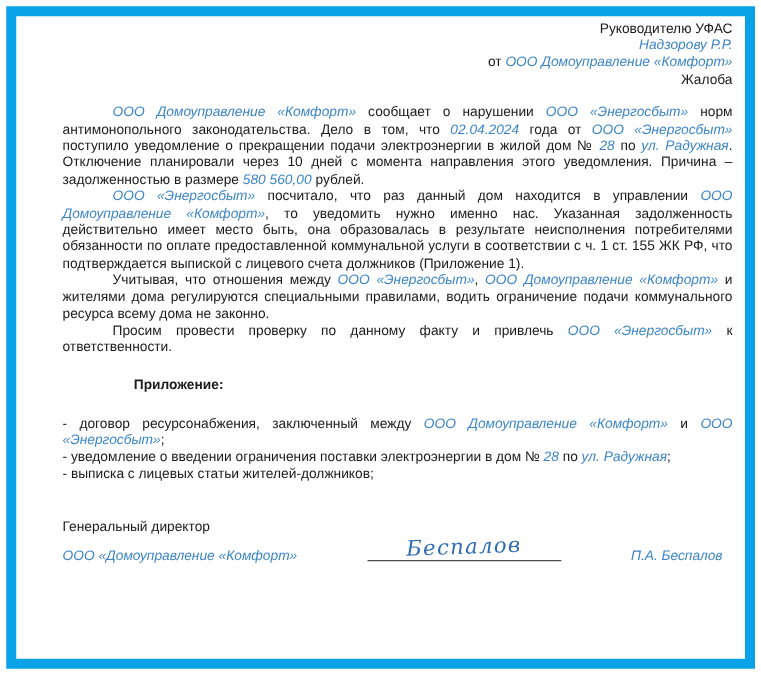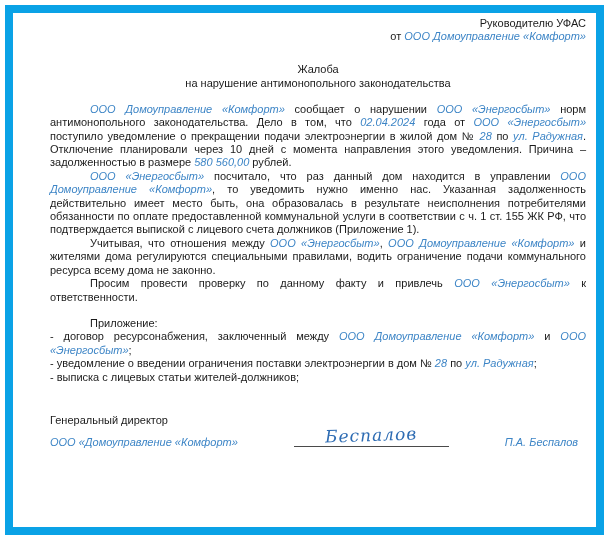--- a/index.html
+++ b/index.html
@@ -11,25 +11,25 @@
     height:100%; box-sizing:border-box;
     border:8px solid var(--frame,#0aa2e6);
     padding:4px 10px 0 37px;
     overflow:hidden;
     font-family:"Liberation Sans",sans-serif;
     font-size:11px; line-height:13.4px;
     color:var(--text,#1b1b1b);
   }
   .accent { color:var(--accent,#3d85c6); font-style:italic; }
   .header { text-align:right; }
-  .doc-title { text-align:center; margin-top:18px; line-height:14px; }
+  .doc-title { text-align:right; line-height:14px; }
   .body-block { margin-top:13px; }
   .body-block p { margin:0; text-align:justify; text-indent:40px; }
   .attachments { margin-top:13px; }
-  .attachments .heading { margin:0; text-indent:40px; }
+  .attachments .heading { margin:17px; text-indent:40px;font-weight:bold; }
   .attachments p.item { margin:0; text-align:justify; }
   .footer { margin-top:30px; }
   .sig-row { display:flex; align-items:flex-start; margin-top:9px; }
   .sig-company { flex:0 0 auto; }
   .autograph-wrap { flex:1 1 auto; display:flex; flex-direction:column; align-items:center; margin-top:-7px; }
   .autograph {
     font-family:"DejaVu Serif",serif; font-style:italic;
     font-size:17px; letter-spacing:1px;
     color:var(--autograph,#2e6cb3);
     transform:rotate(-2deg);
@@ -38,26 +38,26 @@
   .sig-name { flex:0 0 auto; margin-right:8px; }
 </style>
 </head>
 <body>
 
 <div class="page">
   <div class="frame">
 
     <div class="header">
       <div>Руководителю УФАС</div>
+      <div class="accent">Надзорову Р.Р.</div>
       <div><span>от </span><span class="accent">ООО Домоуправление «Комфорт»</span></div>
     </div>
 
     <div class="doc-title">
       <div>Жалоба</div>
-      <div>на нарушение антимонопольного законодательства</div>
     </div>
 
     <div class="body-block">
       <p><span class="accent">ООО Домоуправление «Комфорт»</span><span> сообщает о нарушении </span><span class="accent">ООО «Энергосбыт»</span><span> норм антимонопольного законодательства. Дело в том, что </span><span class="accent">02.04.2024</span><span> года от </span><span class="accent">ООО «Энергосбыт»</span><span> поступило уведомление о прекращении подачи электроэнергии в жилой дом № </span><span class="accent">28</span><span> по </span><span class="accent">ул. Радужная</span><span>. Отключение планировали через 10 дней с момента направления этого уведомления. Причина – задолженностью в размере </span><span class="accent">580 560,00</span><span> рублей.</span></p>
       <p><span class="accent">ООО «Энергосбыт»</span><span> посчитало, что раз данный дом находится в управлении </span><span class="accent">ООО Домоуправление «Комфорт»</span><span>, то уведомить нужно именно нас. Указанная задолженность действительно имеет место быть, она образовалась в результате неисполнения потребителями обязанности по оплате предоставленной коммунальной услуги в соответствии с ч. 1 ст. 155 ЖК РФ, что подтверждается выпиской с лицевого счета должников (Приложение 1).</span></p>
       <p><span>Учитывая, что отношения между </span><span class="accent">ООО «Энергосбыт»</span><span>, </span><span class="accent">ООО Домоуправление «Комфорт»</span><span> и жителями дома регулируются специальными правилами, водить ограничение подачи коммунального ресурса всему дома не законно.</span></p>
       <p><span>Просим провести проверку по данному факту и привлечь </span><span class="accent">ООО «Энергосбыт»</span><span> к ответственности.</span></p>
     </div>
 
     <div class="attachments">

